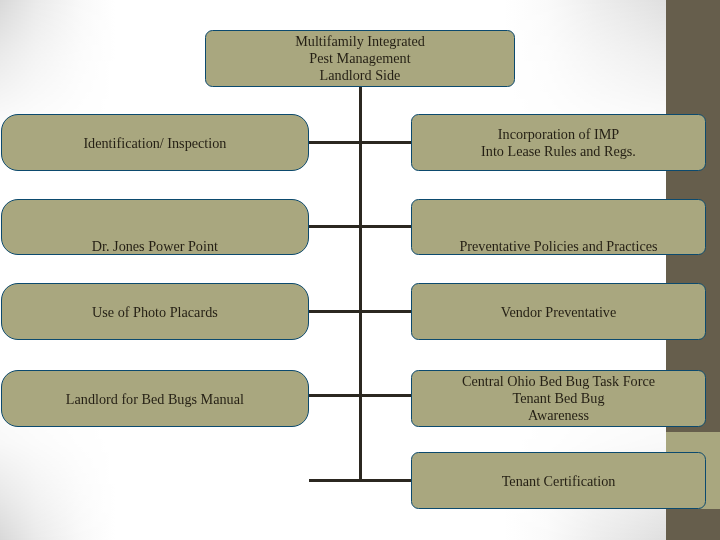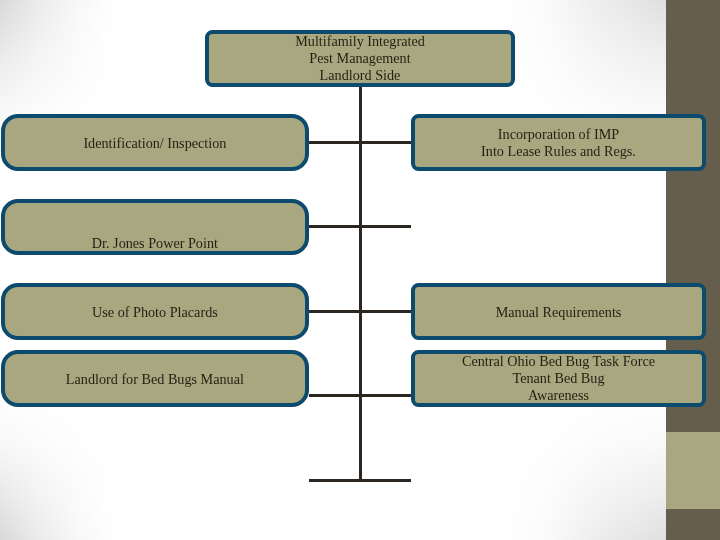--- a/index.html
+++ b/index.html
@@ -69,21 +69,21 @@
   .row3 { top: 309.95px; }
   .row4 { top: 394.45px; }
   .row5 { top: 478.95px; }
 
   
   .node {
     position: absolute;
     box-sizing: border-box;
     height: 56.8px;
     background: #a9a77f;
-    border: 4px solid #0c4a6e;
+    border: 1px solid #0c4a6e;
     border-radius: 7.5px;
     display: flex;
     align-items: center;
     justify-content: center;
     text-align: center;
     color: #241f14;
     font-size: 14.2px;
     line-height: 17px;
     letter-spacing: 0;
   }
@@ -95,21 +95,21 @@
   }
   .node.triple > span { transform: translateZ(0); }
 
   .node-root  { left: 205px; top: 30px; width: 310px; }
   .node-left  { left: 1px;   width: 307.8px; border-radius: 17px; }
   .node-right { left: 411px; width: 295px; }
 
   .r1 { top: 114px; }
   .r2 { top: 198.5px; align-items: flex-end; }
   .r3 { top: 283px; align-items: center; }
-  .r4 { top: 350px; font-family: Liberation Serif, serif; }
+  .r4 { top: 370px; font-family: Liberation Serif, serif; }
   .r5 { top: 452px; }
 </style>
 </head>
 <body>
 
 <div id="slide">
 
   <div class="bg-base"></div>
   <div class="bg-vignette"></div>
   <div class="band"></div>
@@ -143,22 +143,28 @@
     <span>Use of Photo Placards</span>
   </div>
   <div class="node node-left r4">
     <span>Landlord for Bed Bugs Manual</span>
   </div>
 
   <div class="node node-right r1">
     <span>Incorporation of IMP
 Into Lease Rules and Regs.</span>
   </div>
+  <div class="node node-right r2">
+    <span>Preventative Policies and Practices</span>
+  </div>
   <div class="node node-right r3">
-    <span>Manual Requirements</span>
+    <span>Vendor Preventative</span>
   </div>
   <div class="node node-right r4 triple">
     <span>Central Ohio Bed Bug Task Force
 Tenant Bed Bug
 Awareness</span>
   </div>
+  <div class="node node-right r5">
+    <span>Tenant Certification</span>
+  </div>
 
 </div>
 
 </body></html>

